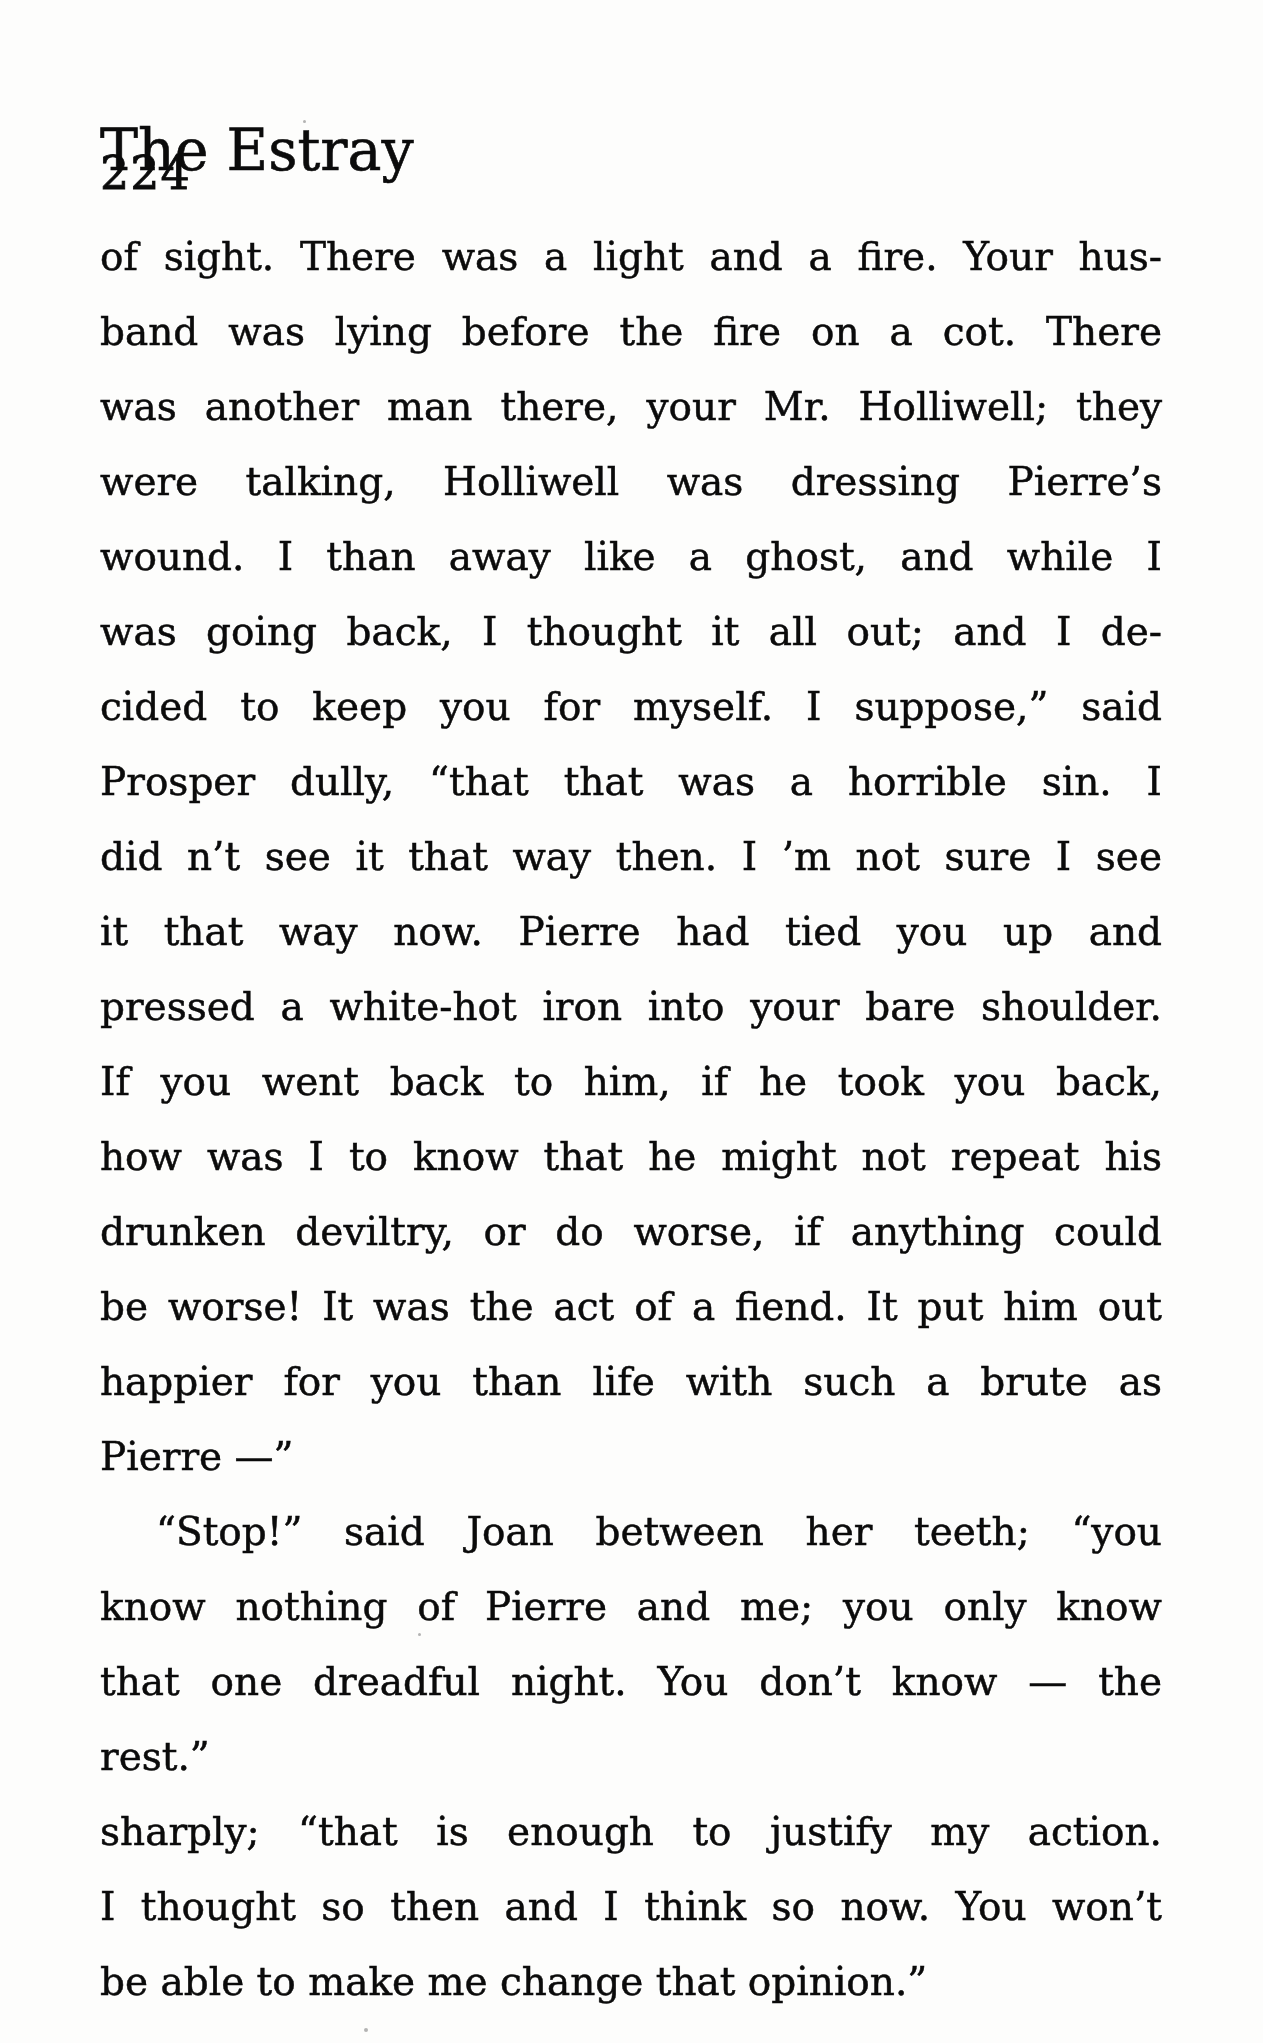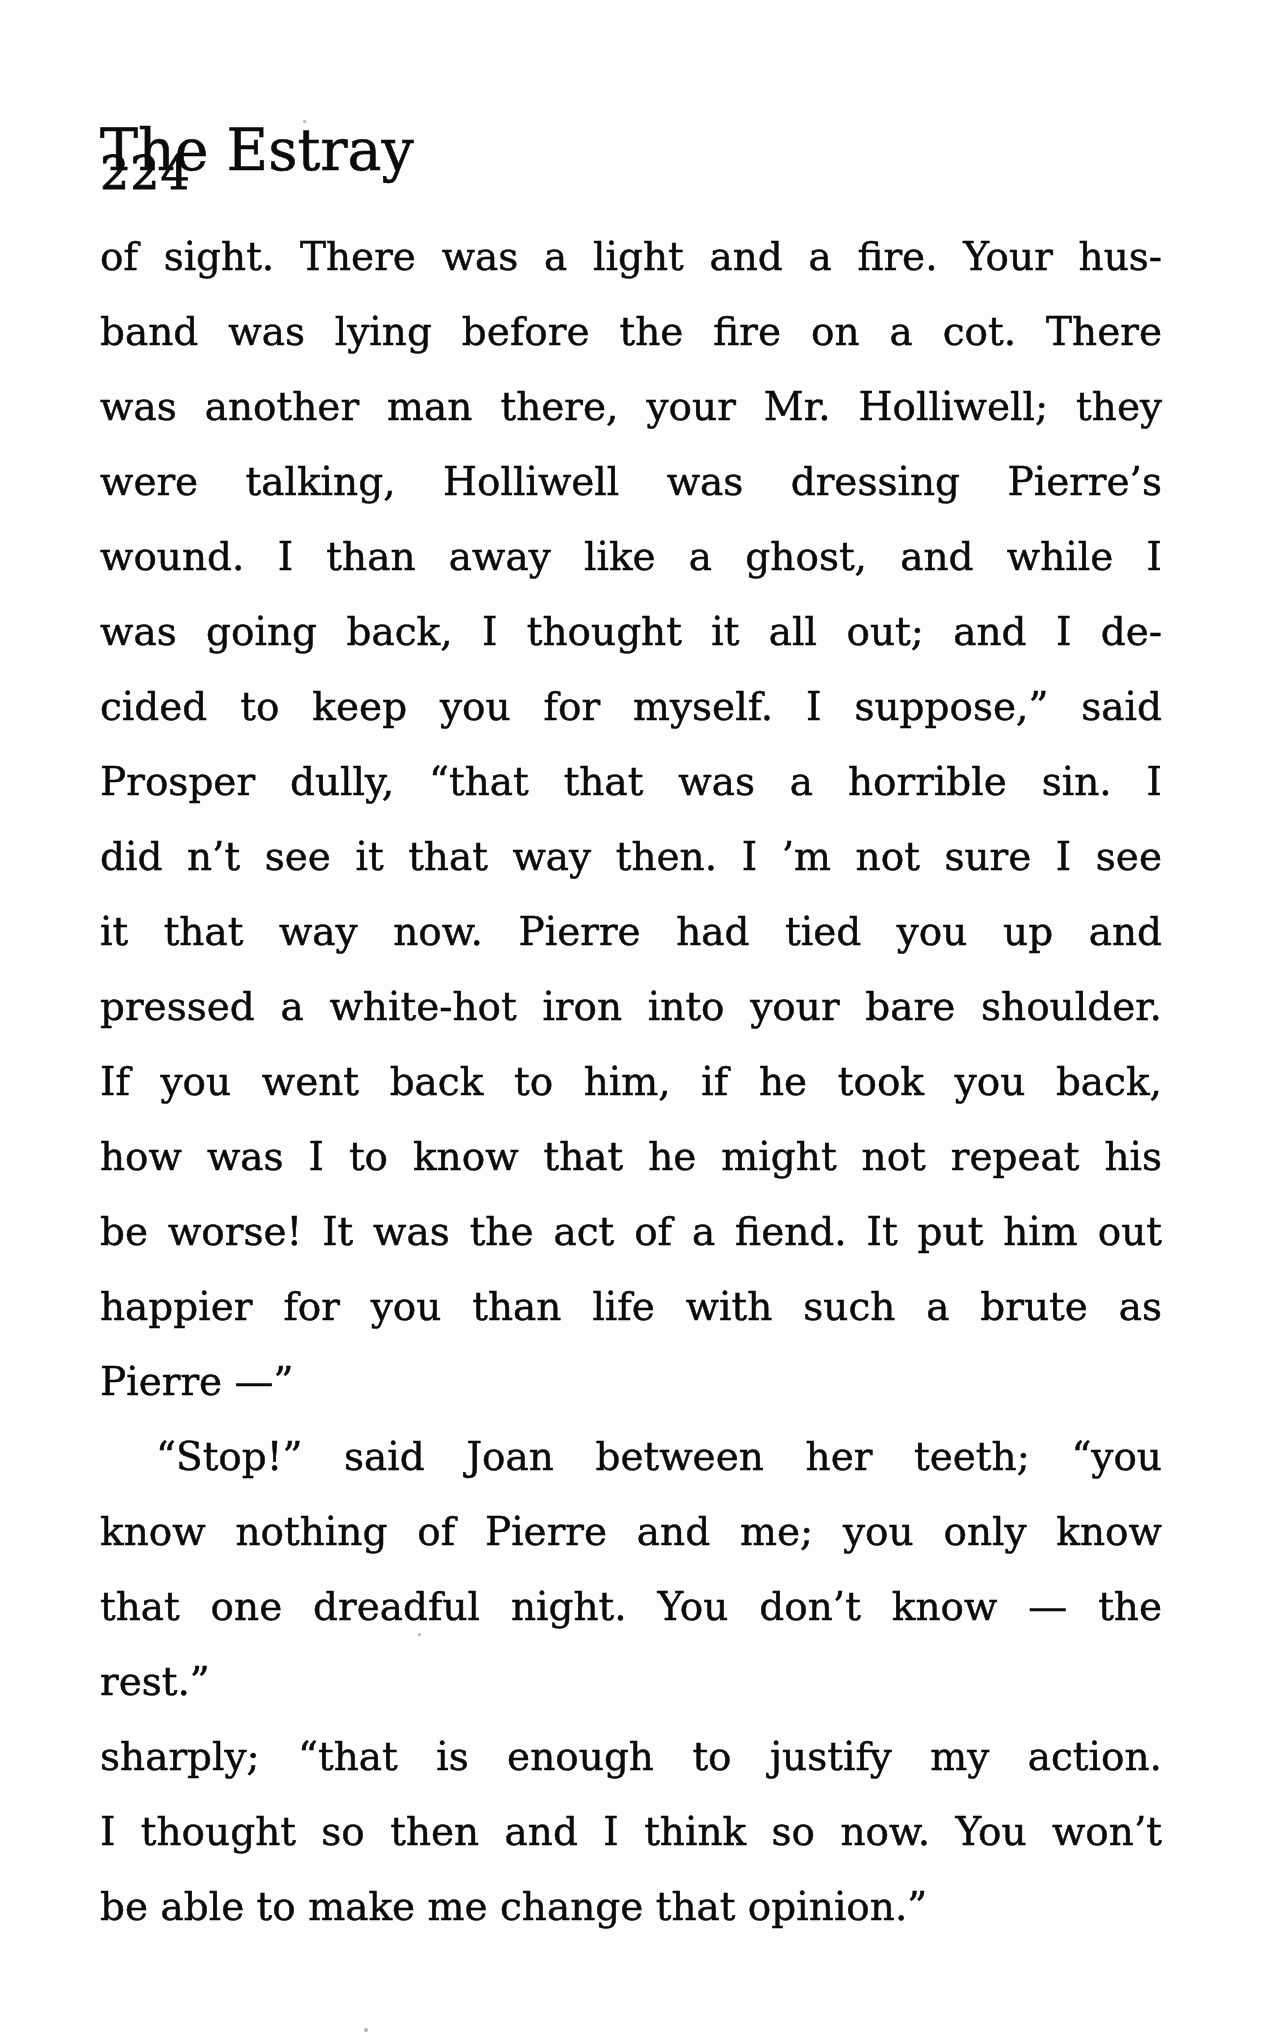--- a/index.html
+++ b/index.html
@@ -86,20 +86,21 @@
         <div class="line justify">were talking, Holliwell was dressing Pierre’s</div>
         <div class="line justify">wound. I than away like a ghost, and while I</div>
         <div class="line justify">was going back, I thought it all out; and I de-</div>
         <div class="line justify">cided to keep you for myself. I suppose,” said</div>
         <div class="line justify">Prosper dully, “that that was a horrible sin. I</div>
         <div class="line justify">did n’t see it that way then. I ’m not sure I see</div>
         <div class="line justify">it that way now. Pierre had tied you up and</div>
         <div class="line justify">pressed a white-hot iron into your bare shoulder.</div>
         <div class="line justify">If you went back to him, if he took you back,</div>
         <div class="line justify">how was I to know that he might not repeat his</div>
+        <div class="line justify">drunken deviltry, or do worse, if anything could</div>
         <div class="line justify">be worse! It was the act of a fiend. It put him out</div>
         <div class="line justify">happier for you than life with such a brute as</div>
         <div class="line">Pierre —”</div>
         <div class="line justify indent">“Stop!” said Joan between her teeth; “you</div>
         <div class="line justify">know nothing of Pierre and me; you only know</div>
         <div class="line justify">that one dreadful night. You don’t know — the</div>
         <div class="line">rest.”</div>
         <div class="line justify">sharply; “that is enough to justify my action.</div>
         <div class="line justify">I thought so then and I think so now. You won’t</div>
         <div class="line">be able to make me change that opinion.”</div>

